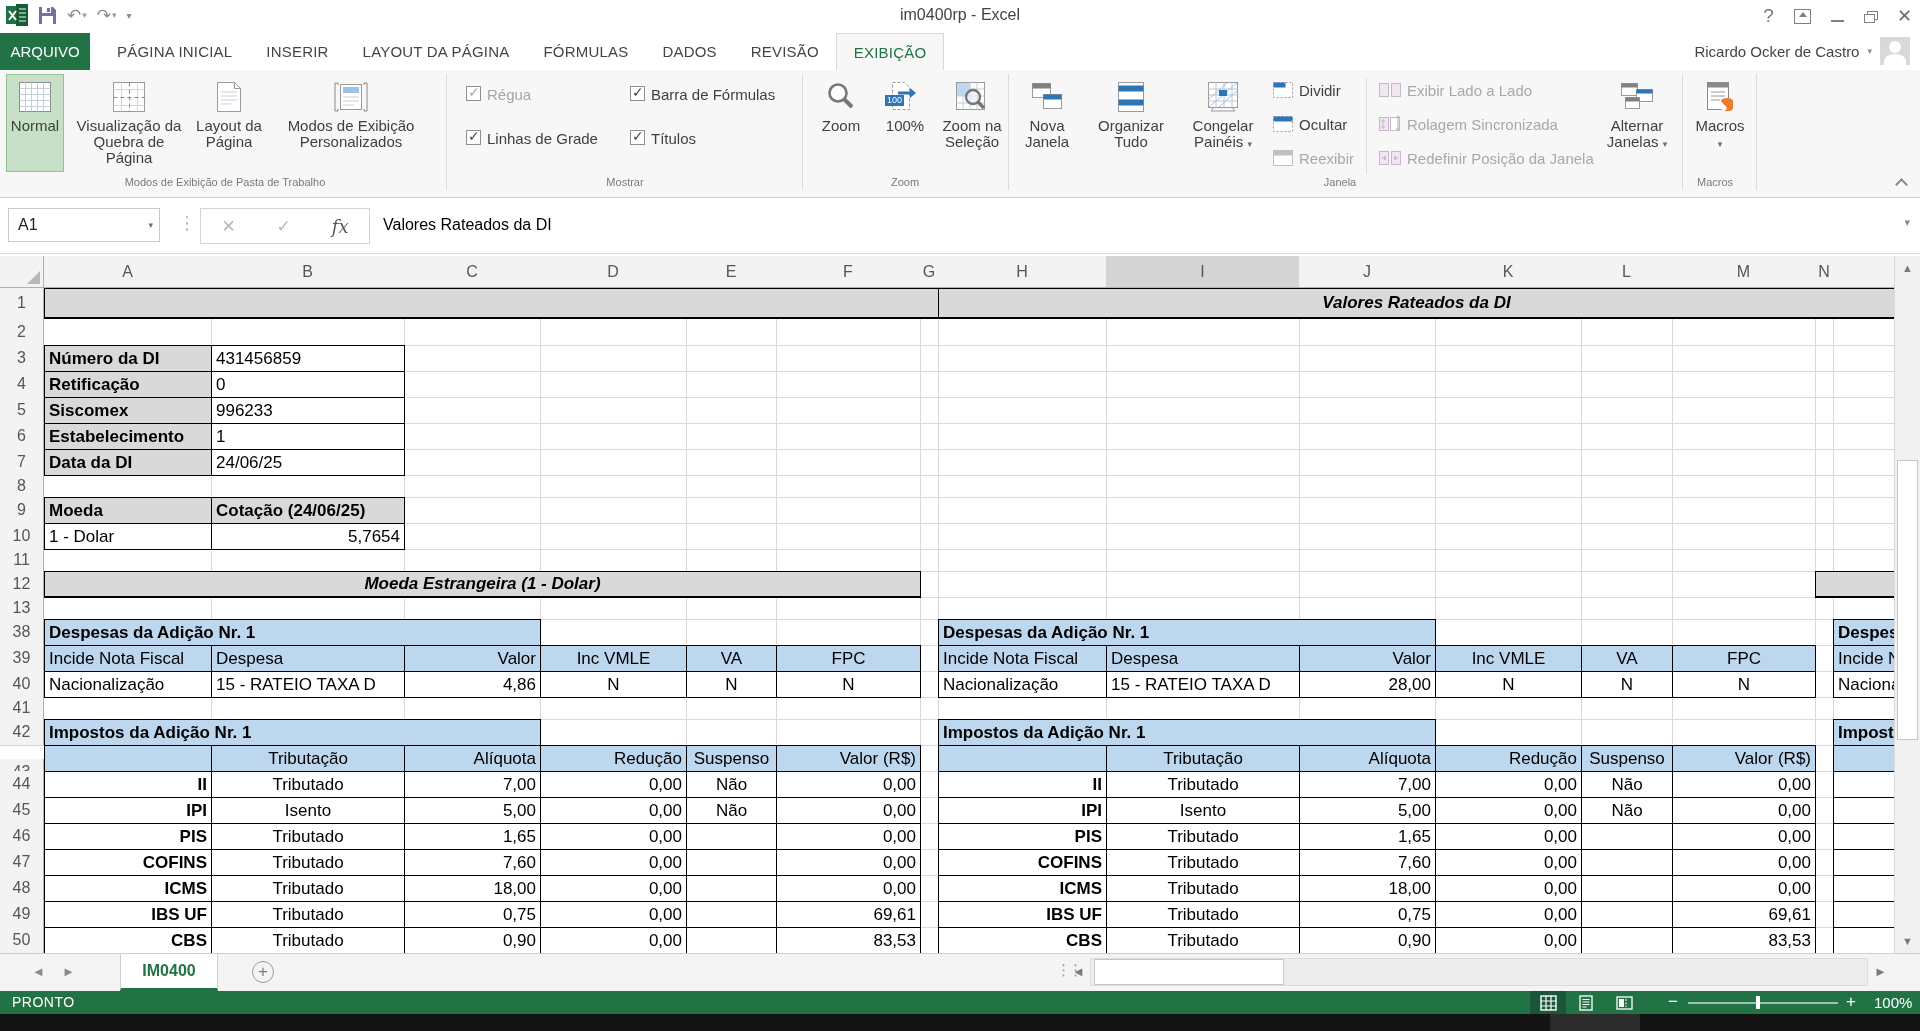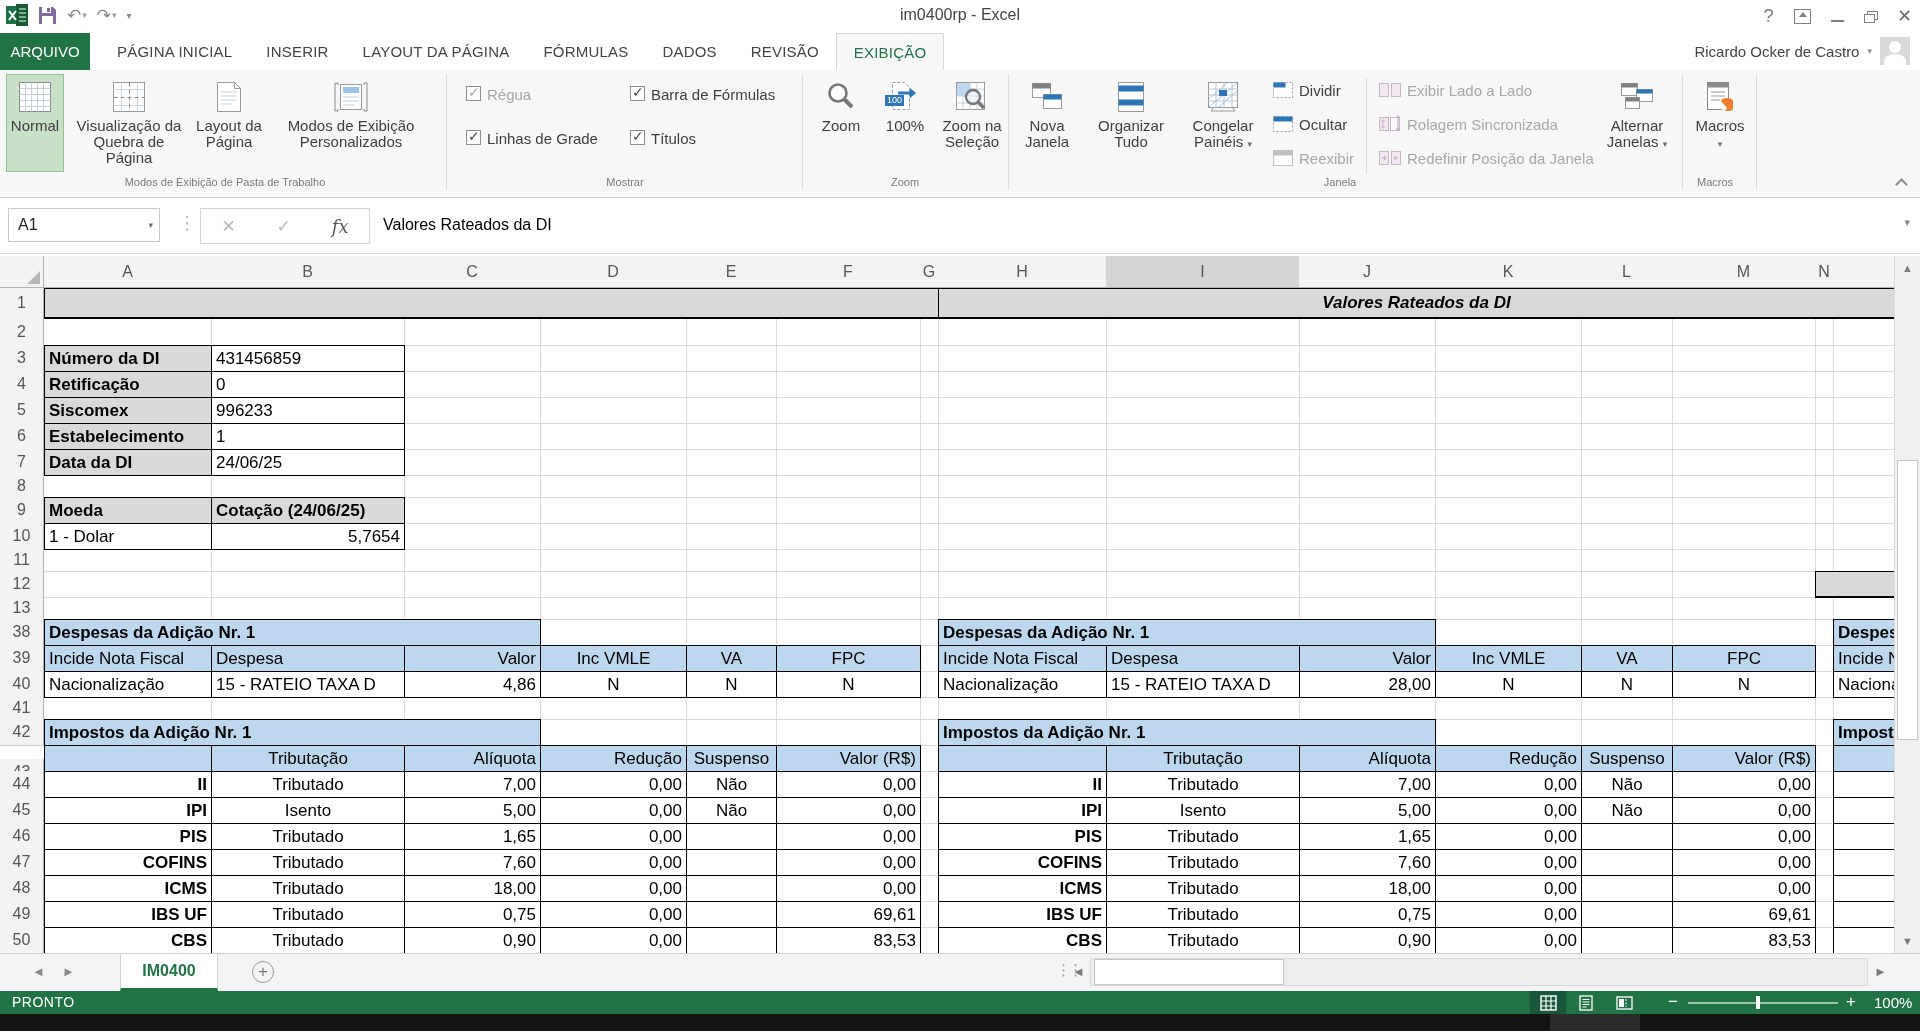--- a/index.html
+++ b/index.html
@@ -519,20 +519,21 @@
       <div class="cell k-hdr a-l" style="left: 44px; top: 141px; width: 168px; height: 27px;">Siscomex</div>
       <div class="cell k-val a-l" style="left: 211px; top: 141px; width: 194px; height: 27px;">996233</div>
       <div class="cell k-hdr a-l" style="left: 44px; top: 167px; width: 168px; height: 27px;">Estabelecimento</div>
       <div class="cell k-val a-l" style="left: 211px; top: 167px; width: 194px; height: 27px;">1</div>
       <div class="cell k-hdr a-l" style="left: 44px; top: 193px; width: 168px; height: 27px;">Data da DI</div>
       <div class="cell k-val a-l" style="left: 211px; top: 193px; width: 194px; height: 27px;">24/06/25</div>
       <div class="cell k-hdr a-l" style="left: 44px; top: 241px; width: 168px; height: 27px;">Moeda</div>
       <div class="cell k-hdr a-l" style="left: 211px; top: 241px; width: 194px; height: 27px;">Cotação (24/06/25)</div>
       <div class="cell k-val a-l" style="left: 44px; top: 267px; width: 168px; height: 27px;">1 - Dolar</div>
       <div class="cell k-val a-r" style="left: 211px; top: 267px; width: 194px; height: 27px;">5,7654</div>
+      <div class="cell k-band a-c" style="left: 44px; top: 315px; width: 877px; height: 27px;">Moeda Estrangeira (1 - Dolar)</div>
       <div class="cell k-band a-c" style="left: 1815px; top: 315px; width: 80px; height: 27px;"></div>
       <div class="cell k-btitle a-l" style="left: 44px; top: 363px; width: 497px; height: 27px;">Despesas da Adição Nr. 1</div>
       <div class="cell k-btitle a-l" style="left: 938px; top: 363px; width: 498px; height: 27px;">Despesas da Adição Nr. 1</div>
       <div class="cell k-btitle a-l" style="left: 1833px; top: 363px; width: 62px; height: 27px;">Despesas da Adição Nr. 1</div>
       <div class="cell k-bhdr a-l" style="left: 44px; top: 389px; width: 168px; height: 27px;">Incide Nota Fiscal</div>
       <div class="cell k-bhdr a-l" style="left: 211px; top: 389px; width: 194px; height: 27px;">Despesa</div>
       <div class="cell k-bhdr a-r" style="left: 404px; top: 389px; width: 137px; height: 27px;">Valor</div>
       <div class="cell k-bhdr a-c" style="left: 540px; top: 389px; width: 147px; height: 27px;">Inc VMLE</div>
       <div class="cell k-bhdr a-c" style="left: 686px; top: 389px; width: 91px; height: 27px;">VA</div>
       <div class="cell k-bhdr a-c" style="left: 776px; top: 389px; width: 145px; height: 27px;">FPC</div>

